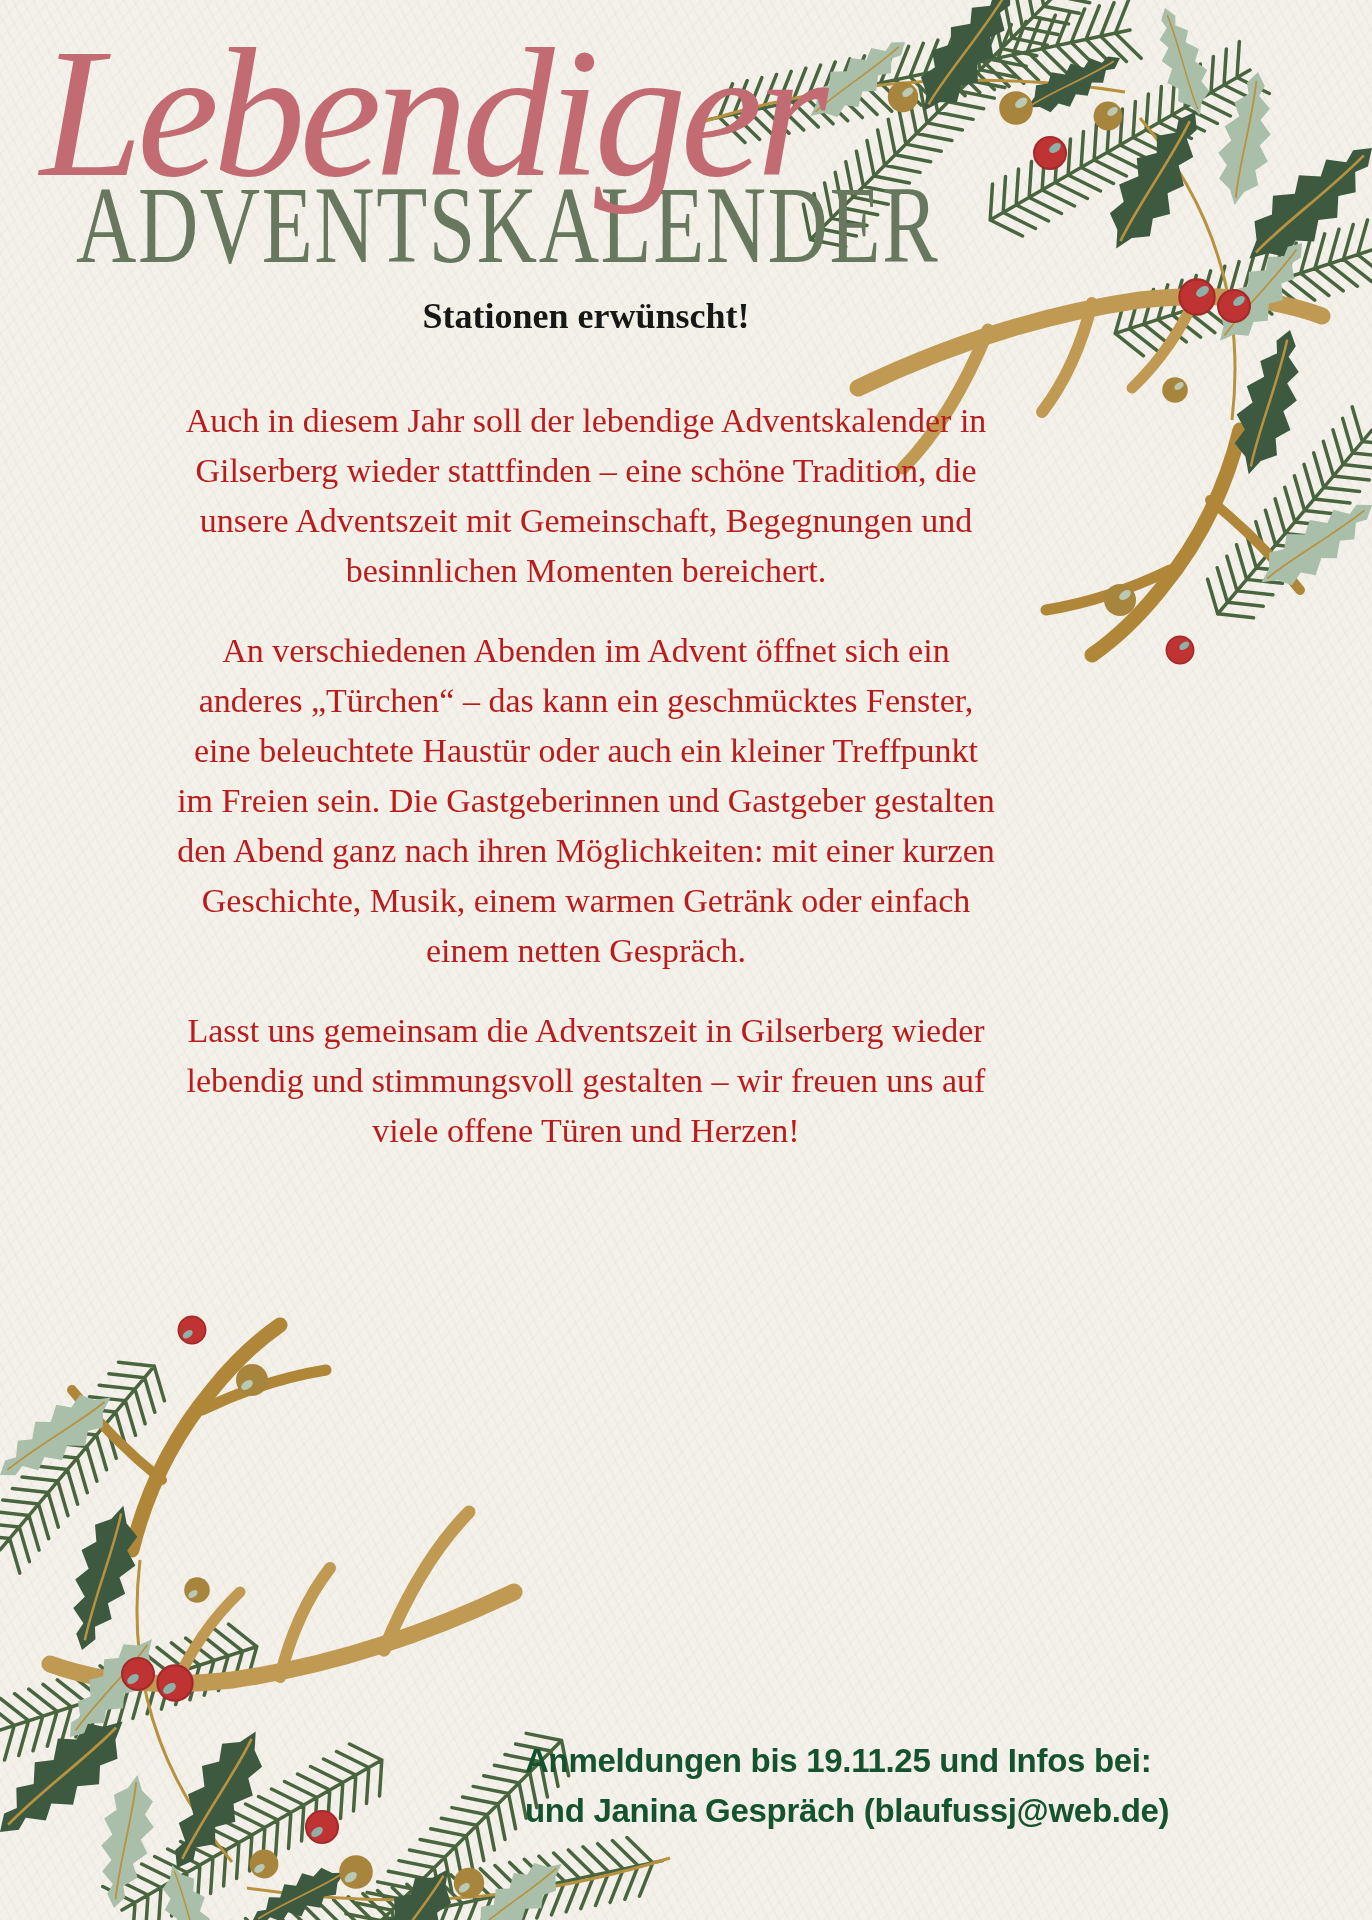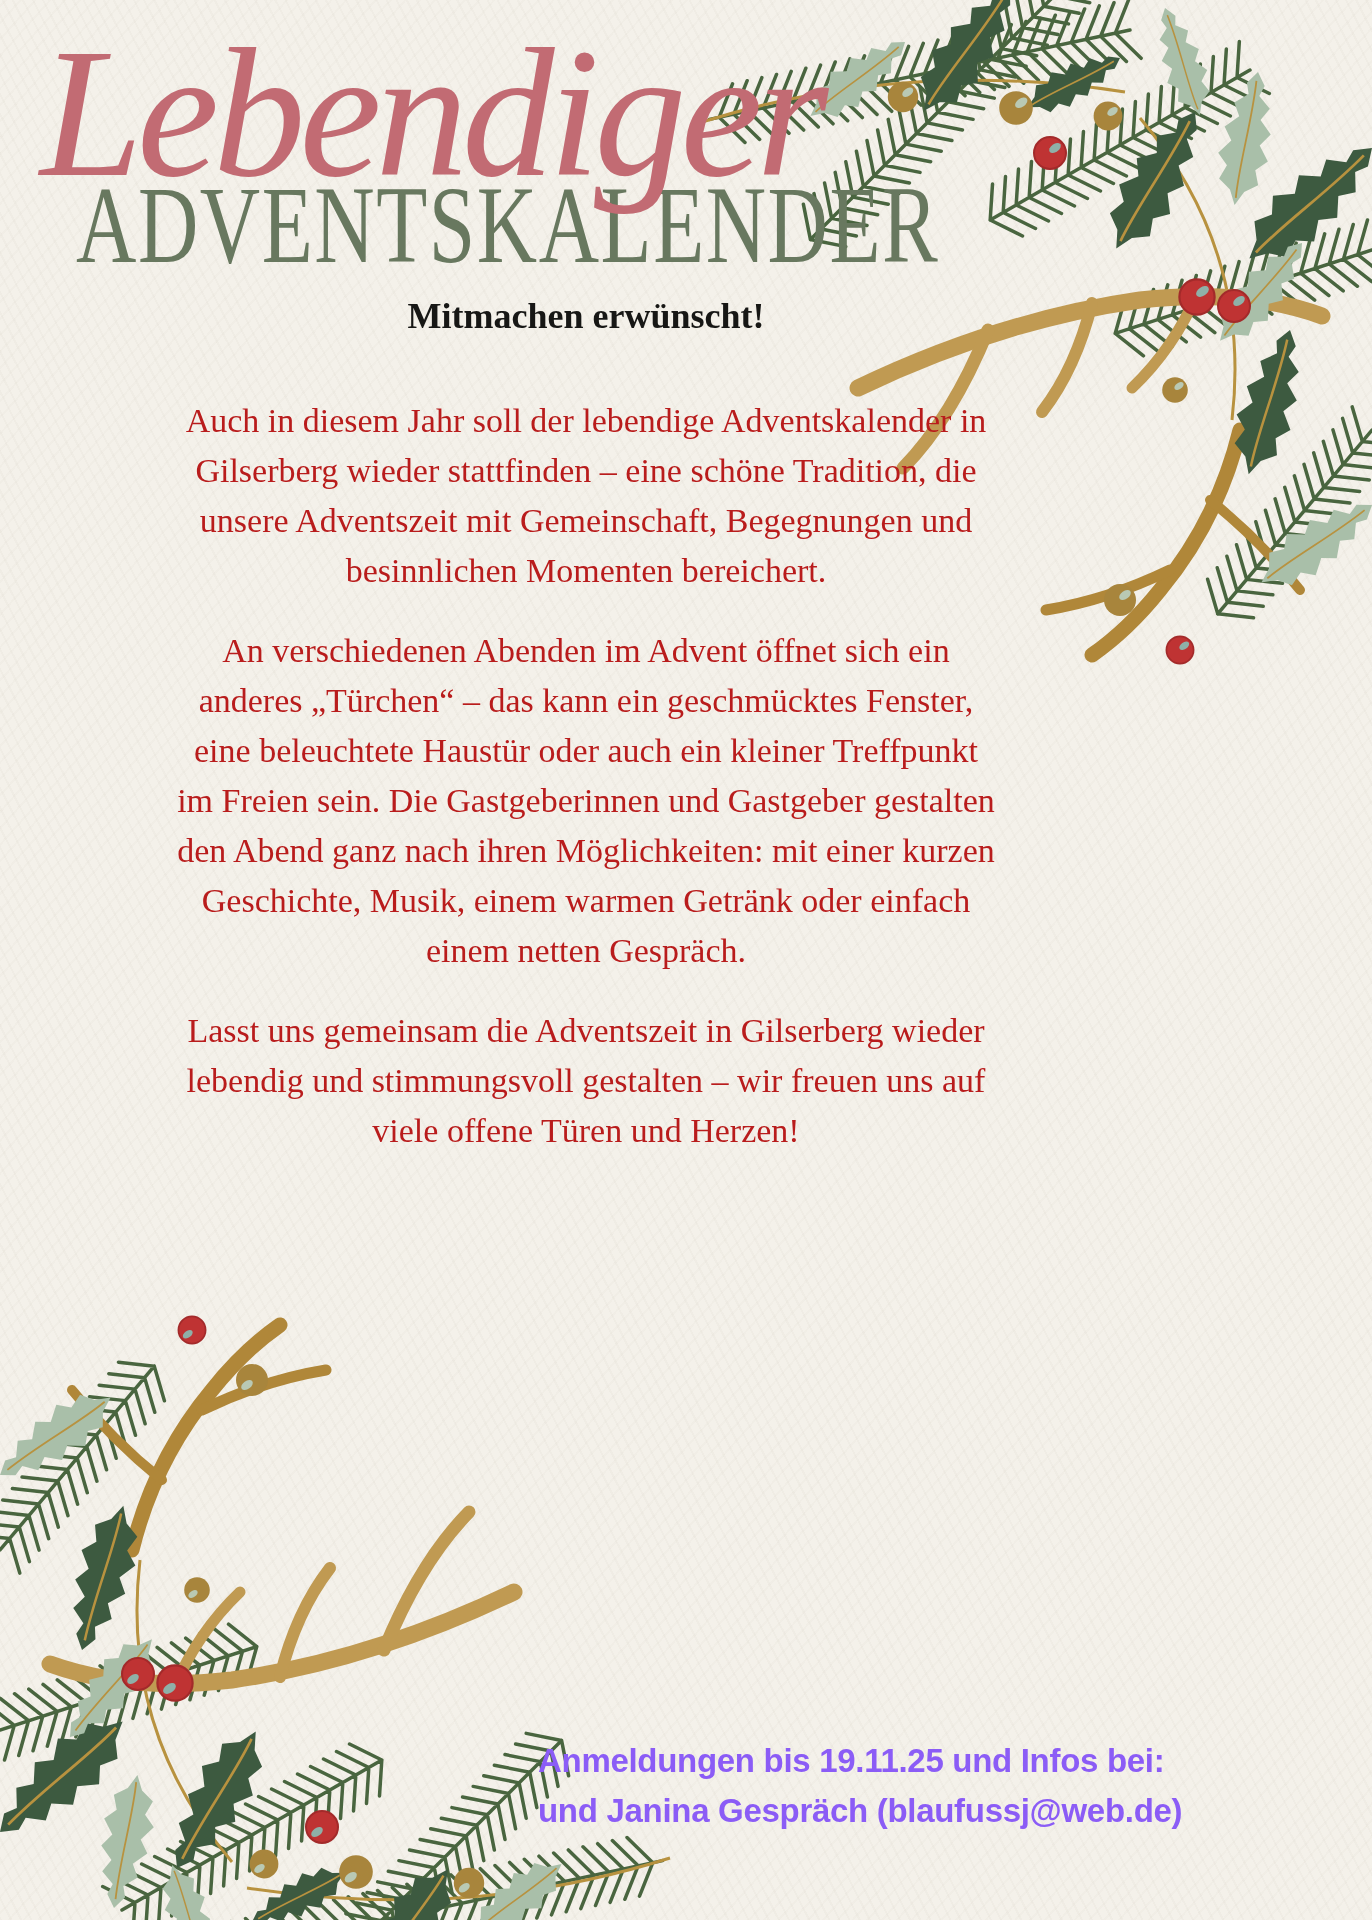--- a/index.html
+++ b/index.html
@@ -32,24 +32,24 @@
     top:294px;text-align:center;
     font-weight:700;font-size:36px;line-height:44px;color:#171715;
   }
   .body-text{top:396px;}
   .para{
     margin:0 0 30px 0;
     font-size:34px;line-height:50px;color:#b91c1c;
     text-align:center;white-space:pre-line;
   }
   .contact{
-    position:absolute;left:538px;top:1736px;z-index:2;
+    position:absolute;left:525px;top:1736px;z-index:2;
     font-family:"Liberation Sans", sans-serif;font-weight:700;
     font-size:33px;line-height:50px;letter-spacing:-0.3px;
-    color:#8b5cf6;white-space:nowrap;
+    color:#14532d;white-space:nowrap;
   }
 </style>
 </head>
 <body>
 
 <svg class="decor" viewBox="0 0 1372 1920" xmlns="http://www.w3.org/2000/svg">
   <defs>
     <path id="holly" d="M0 0 L-10 14 L-6 26 L-20 38 L-12 52 L-26 66 L-16 80 L-28 96 L-16 108 L-22 124 L-8 134 L0 150 L8 134 L22 124 L16 108 L28 96 L16 80 L26 66 L12 52 L20 38 L6 26 L10 14 Z"></path>
     <g id="leaf-dark">
       <use href="#holly" fill="#3d5a40"></use>
@@ -120,21 +120,21 @@
       <use href="#garland"></use>
     </g>
   <g>
       <use href="#garland" transform="translate(0 60) rotate(180 686 960)"></use>
     </g>
 </svg>
 
 <h1 class="title-script">Lebendiger</h1>
 <div class="title-caps">ADVENTSKALENDER</div>
 
-<div class="content subtitle">Mitmachen erwünscht!</div>
+<div class="content subtitle">Stationen erwünscht!</div>
 
 <div class="content body-text">
   <p class="para">Auch in diesem Jahr soll der lebendige Adventskalender in
 Gilserberg wieder stattfinden – eine schöne Tradition, die
 unsere Adventszeit mit Gemeinschaft, Begegnungen und
 besinnlichen Momenten bereichert.</p>
   <p class="para">An verschiedenen Abenden im Advent öffnet sich ein
 anderes „Türchen“ – das kann ein geschmücktes Fenster,
 eine beleuchtete Haustür oder auch ein kleiner Treffpunkt
 im Freien sein. Die Gastgeberinnen und Gastgeber gestalten

